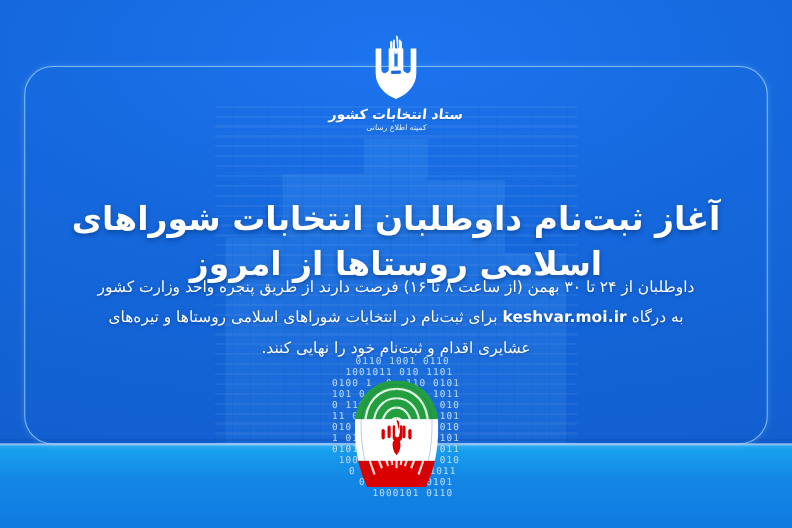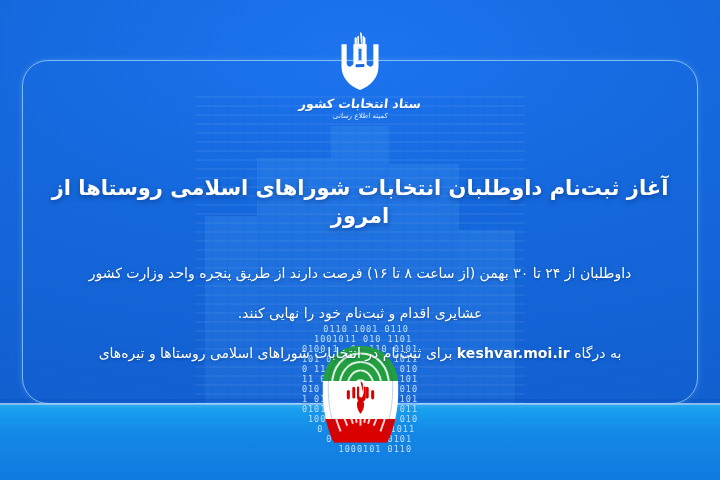--- a/index.html
+++ b/index.html
@@ -90,42 +90,42 @@
   }
   .logo-caption .c2{
     color:rgba(255,255,255,.88);font-size:7px;margin-top:2px;
     transform:skewX(-6deg);
   }
   
   .headline{
     position:absolute;top:160px;left:0;right:0;
     text-align:center;
     color:#ffffff;
-    font-size:21px;
+    font-size:30px;
     font-weight:700;
     line-height:1.35;
     padding:0 22px;
     box-sizing:border-box;
     text-shadow:0 2px 5px rgba(4,44,110,.55);
     z-index:6;
   }
   
   .body-text{
     position:absolute;top:245px;left:0;right:0;
     padding:0 36px;
     box-sizing:border-box;
     color:#ffffff;
     font-size:14px;
     line-height:1.72;
     text-align:justify;
     text-align-last:center;
     text-shadow:0 1px 3px rgba(4,44,110,.5);
     z-index:6;
   }
-  .body-text p{margin:16px;}
+  .body-text p{margin:4px;}
   .url{
     direction:ltr;display:inline-block;font-weight:700;
     letter-spacing:.1px;
   }
   
   .finger-wrap{
     position:absolute;
     left:50%;transform:translateX(-50%);
     top:330px;width:150px;height:132px;
     z-index:5;
@@ -190,26 +190,26 @@
     <div class="logo-caption">
       <div class="c1">ستاد انتخابات کشور</div>
       <div class="c2">کمیته اطلاع رسانی</div>
     </div>
   </div>
 
   <h1 class="headline">آغاز ثبت‌نام داوطلبان انتخابات شوراهای اسلامی روستاها از امروز</h1>
 
   <div class="body-text">
     <p>داوطلبان از ۲۴ تا ۳۰ بهمن (از ساعت ۸ تا ۱۶) فرصت دارند از طریق پنجره واحد وزارت کشور</p>
-    <p>عشایری اقدام و ثبت‌نام خود را نهایی کنند.</p>
     <p>
       <span>به درگاه</span>
       <span class="url">keshvar.moi.ir</span>
       <span>برای ثبت‌نام در انتخابات شوراهای اسلامی روستاها و تیره‌های</span>
     </p>
+    <p>عشایری اقدام و ثبت‌نام خود را نهایی کنند.</p>
   </div>
 
   <div class="finger-wrap">
     <div class="binary">  0110 1001 0110
  1001011 010 1101
 0100 1  0  110 0101
 101 0  11  1 0 1011
 0 110 0     1 0 010
 11 01        0 1101
 010 1         1 010

